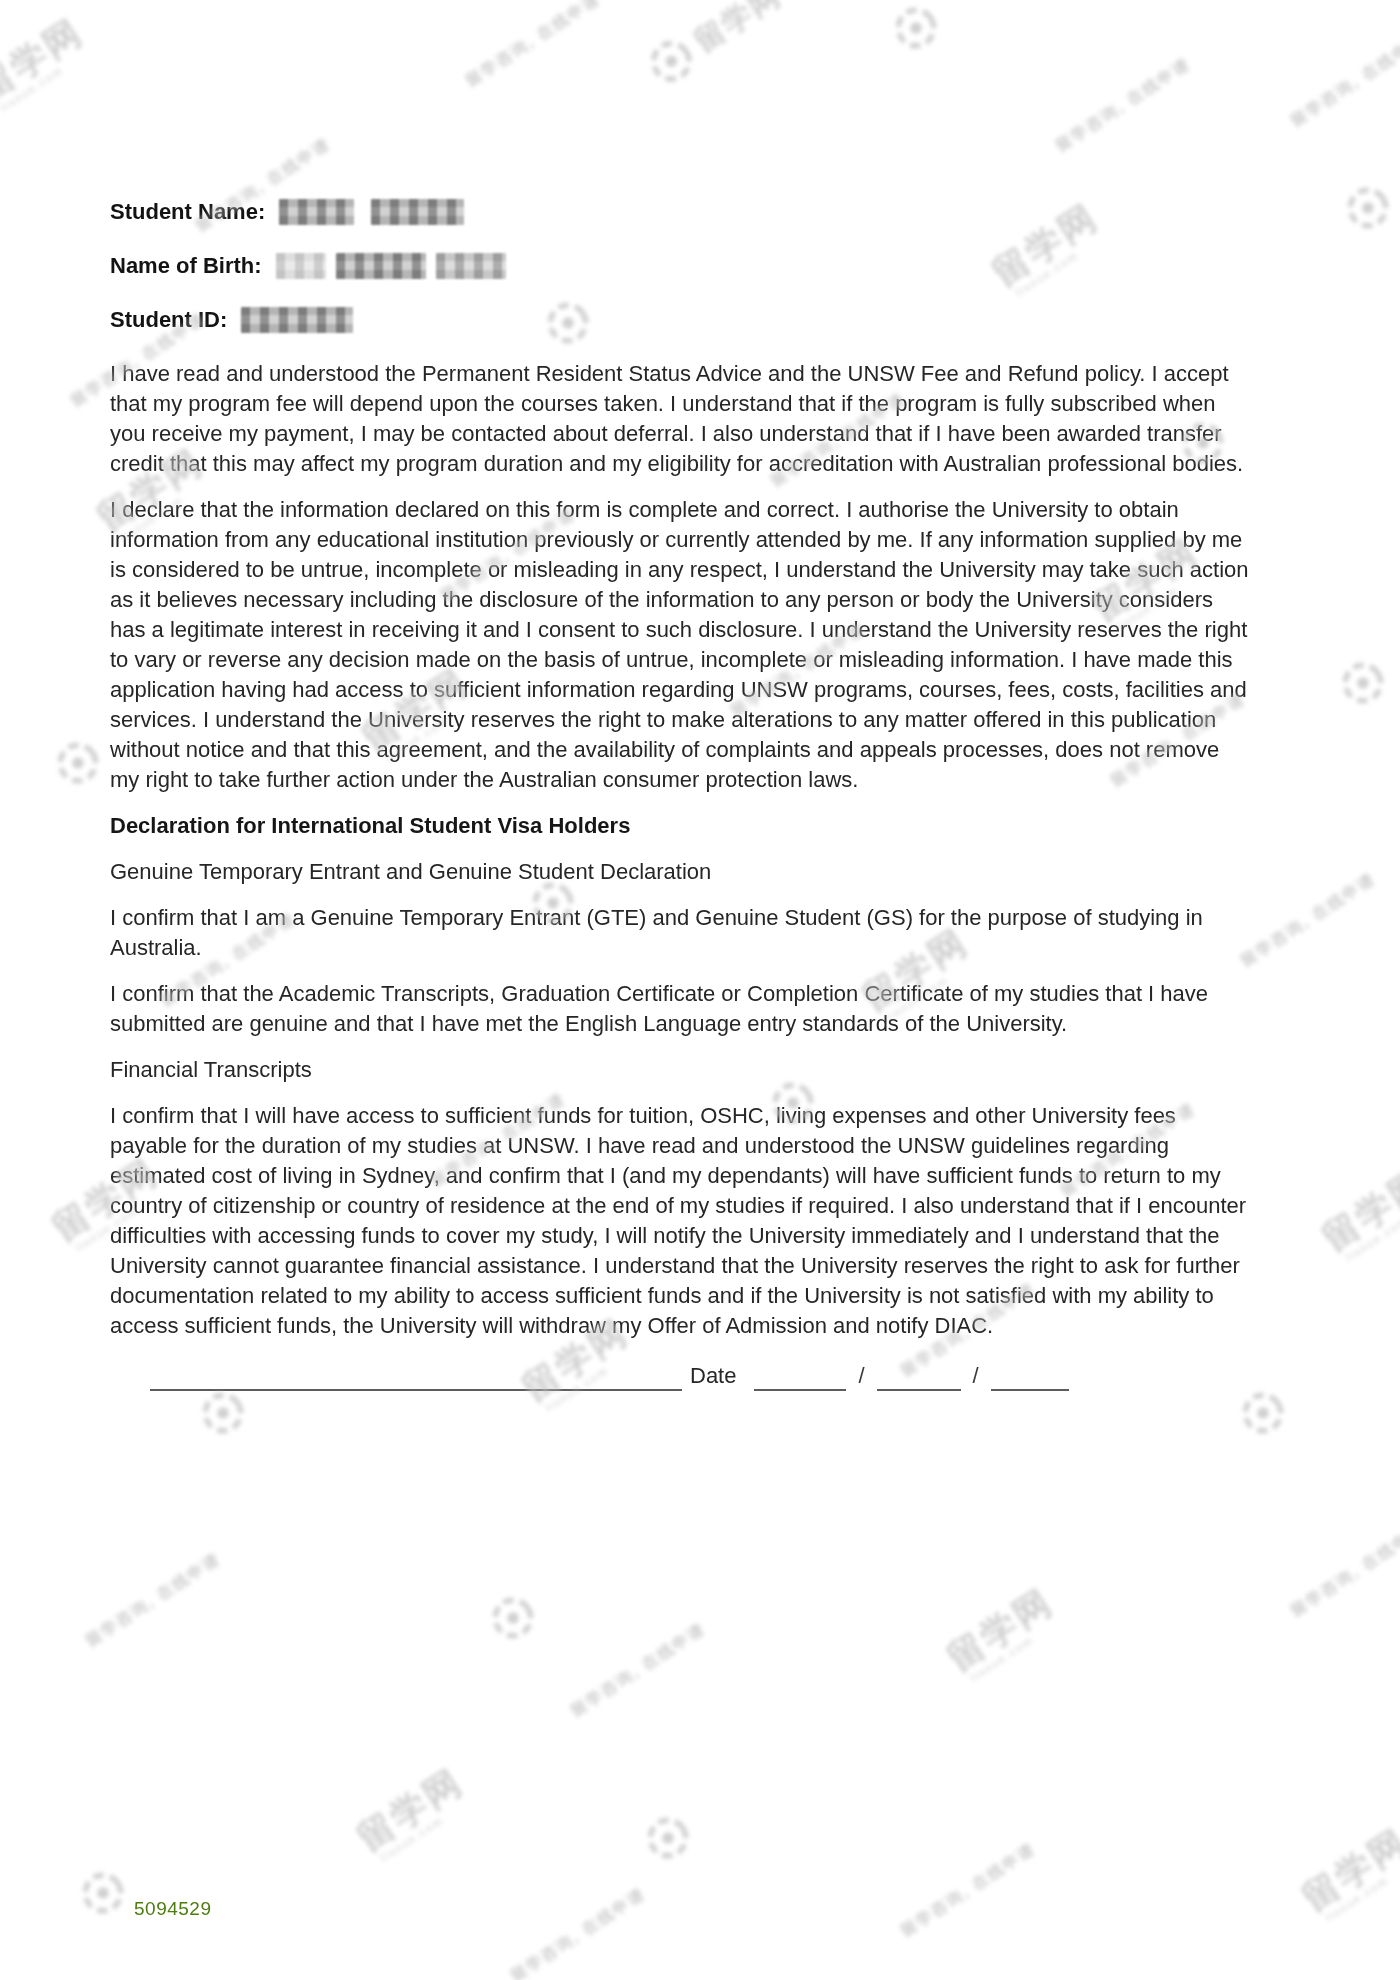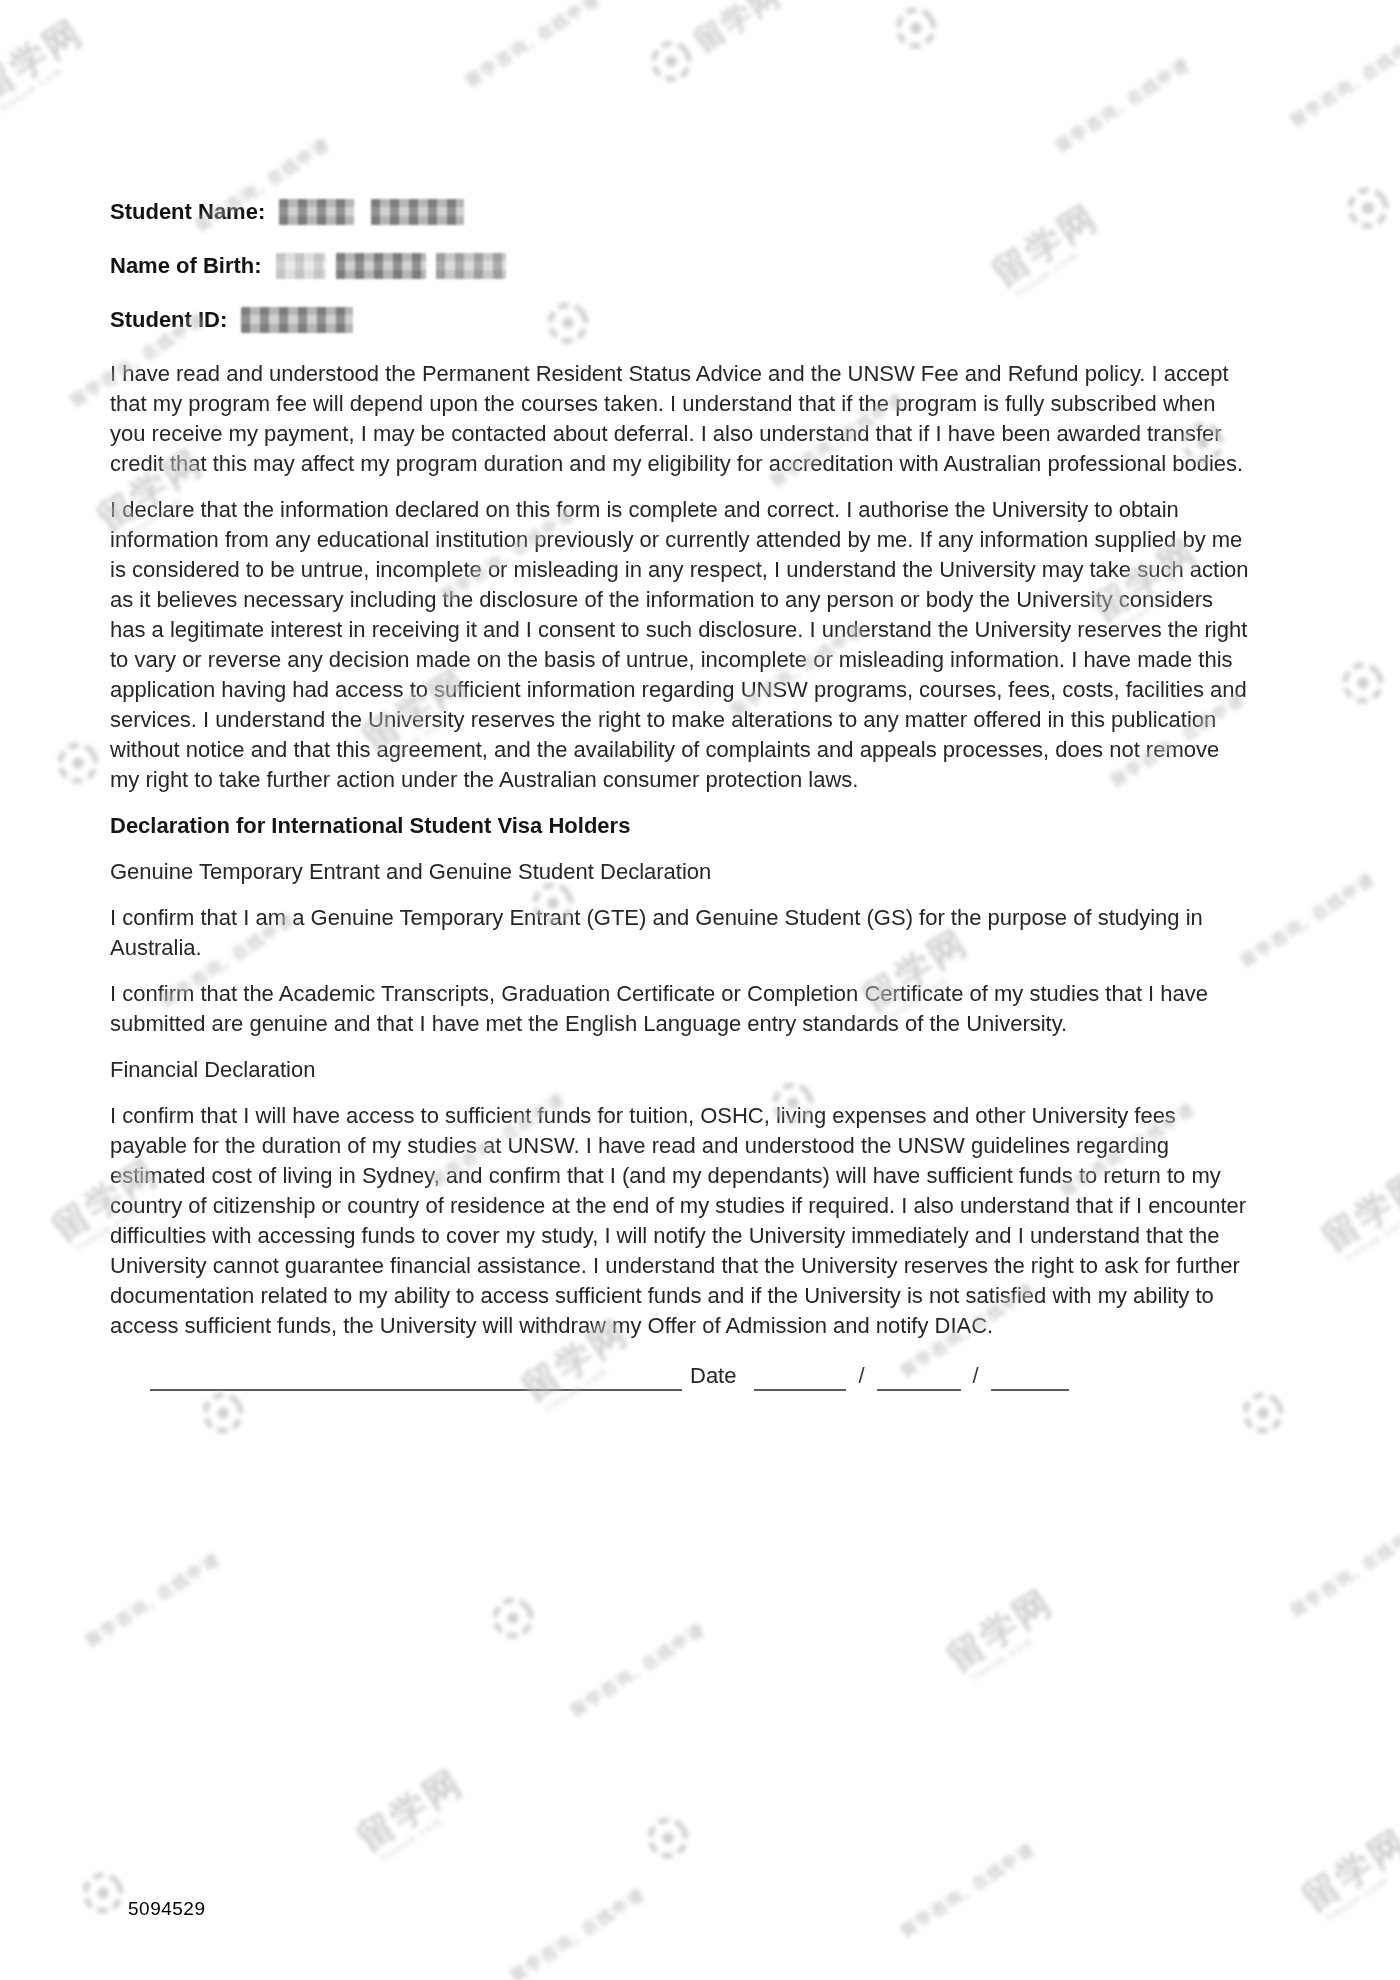--- a/index.html
+++ b/index.html
@@ -65,25 +65,25 @@
   .rule { display: inline-block; border-bottom: 2px solid #5c5c5c; height: 24px; }
   .sig-line  { width: 532px; margin-left: 40px; }
   .date-label { margin-left: 8px; line-height: 30px; text-align: center; }
   .date-seg1 { width: 92px; margin-left: 18px; }
   .slash { margin-left: 12px; line-height: 30px; color: #3a3a3a; }
   .date-seg2 { width: 84px; margin-left: 12px; }
   .date-seg3 { width: 78px; margin-left: 12px; }
   
   .footer-num {
     position: absolute;
-    left: 128px;
+    left: 134px;
     top: 1898px;
     font-size: 19px;
     letter-spacing: 0.5px;
-    color: #000000;
+    color: #4d7c0f;
     z-index: 1;
     filter: blur(0.3px);
   }
   
   .watermark-layer {
     position: absolute;
     inset: 0;
     z-index: 3;
     pointer-events: none;
   }
@@ -140,21 +140,21 @@
 
     <div class="h-bold">Declaration for International Student Visa Holders</div>
 
     <div class="sub-italic">Genuine Temporary Entrant and Genuine Student Declaration</div>
 
     <p class="para">I confirm that I am a Genuine Temporary Entrant (GTE) and Genuine Student (GS) for the purpose of studying in Australia.</p>
 
 
     <p class="para">I confirm that the Academic Transcripts, Graduation Certificate or Completion Certificate of my studies that I have submitted are genuine and that I have met the English Language entry standards of the University.</p>
 
-    <div class="sub-italic">Financial Declaration</div>
+    <div class="sub-italic">Financial Transcripts</div>
 
     <p class="para">I confirm that I will have access to sufficient funds for tuition, OSHC, living expenses and other University fees payable for the duration of my studies at UNSW. I have read and understood the UNSW guidelines regarding estimated cost of living in Sydney, and confirm that I (and my dependants) will have sufficient funds to return to my country of citizenship or country of residence at the end of my studies if required. I also understand that if I encounter difficulties with accessing funds to cover my study, I will notify the University immediately and I understand that the University cannot guarantee financial assistance. I understand that the University reserves the right to ask for further documentation related to my ability to access sufficient funds and if the University is not satisfied with my ability to access sufficient funds, the University will withdraw my Offer of Admission and notify DIAC.</p>
 
     <div class="sig-row">
       <span class="rule sig-line"></span>
       <span class="date-label">Date</span>
       <span class="rule date-seg1"></span>
       <span class="slash">/</span>
       <span class="rule date-seg2"></span>
       <span class="slash">/</span>

